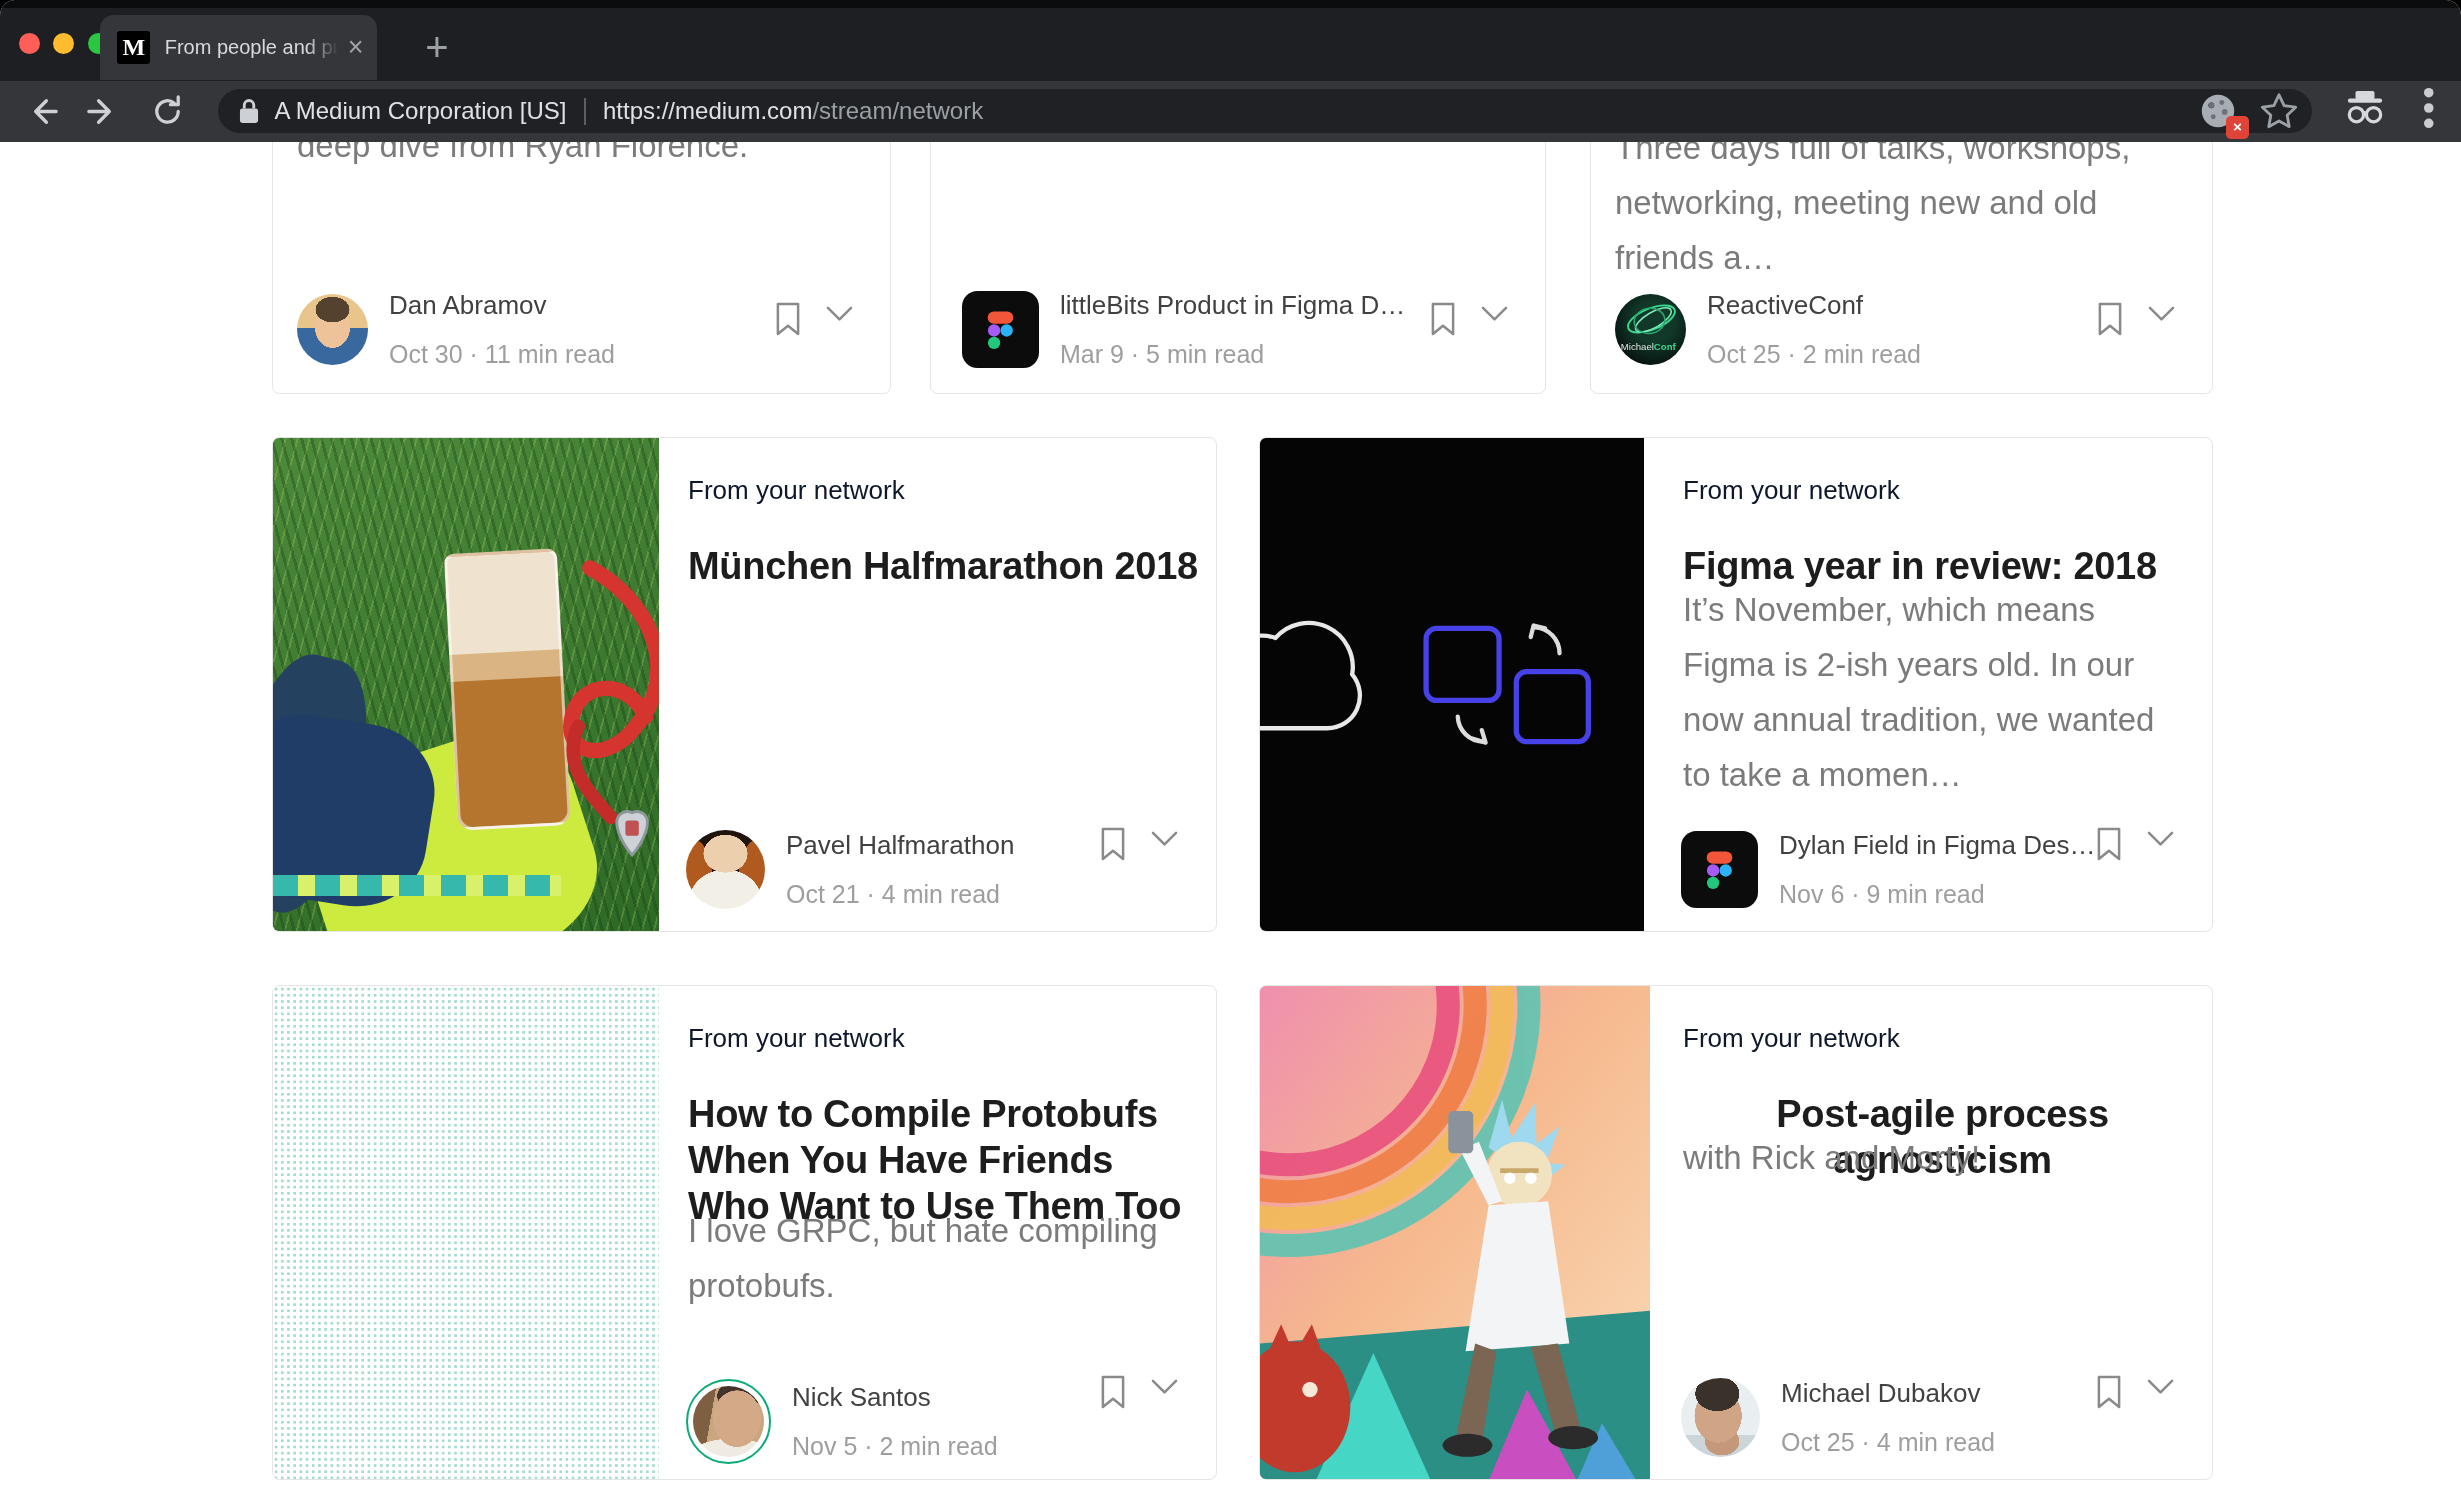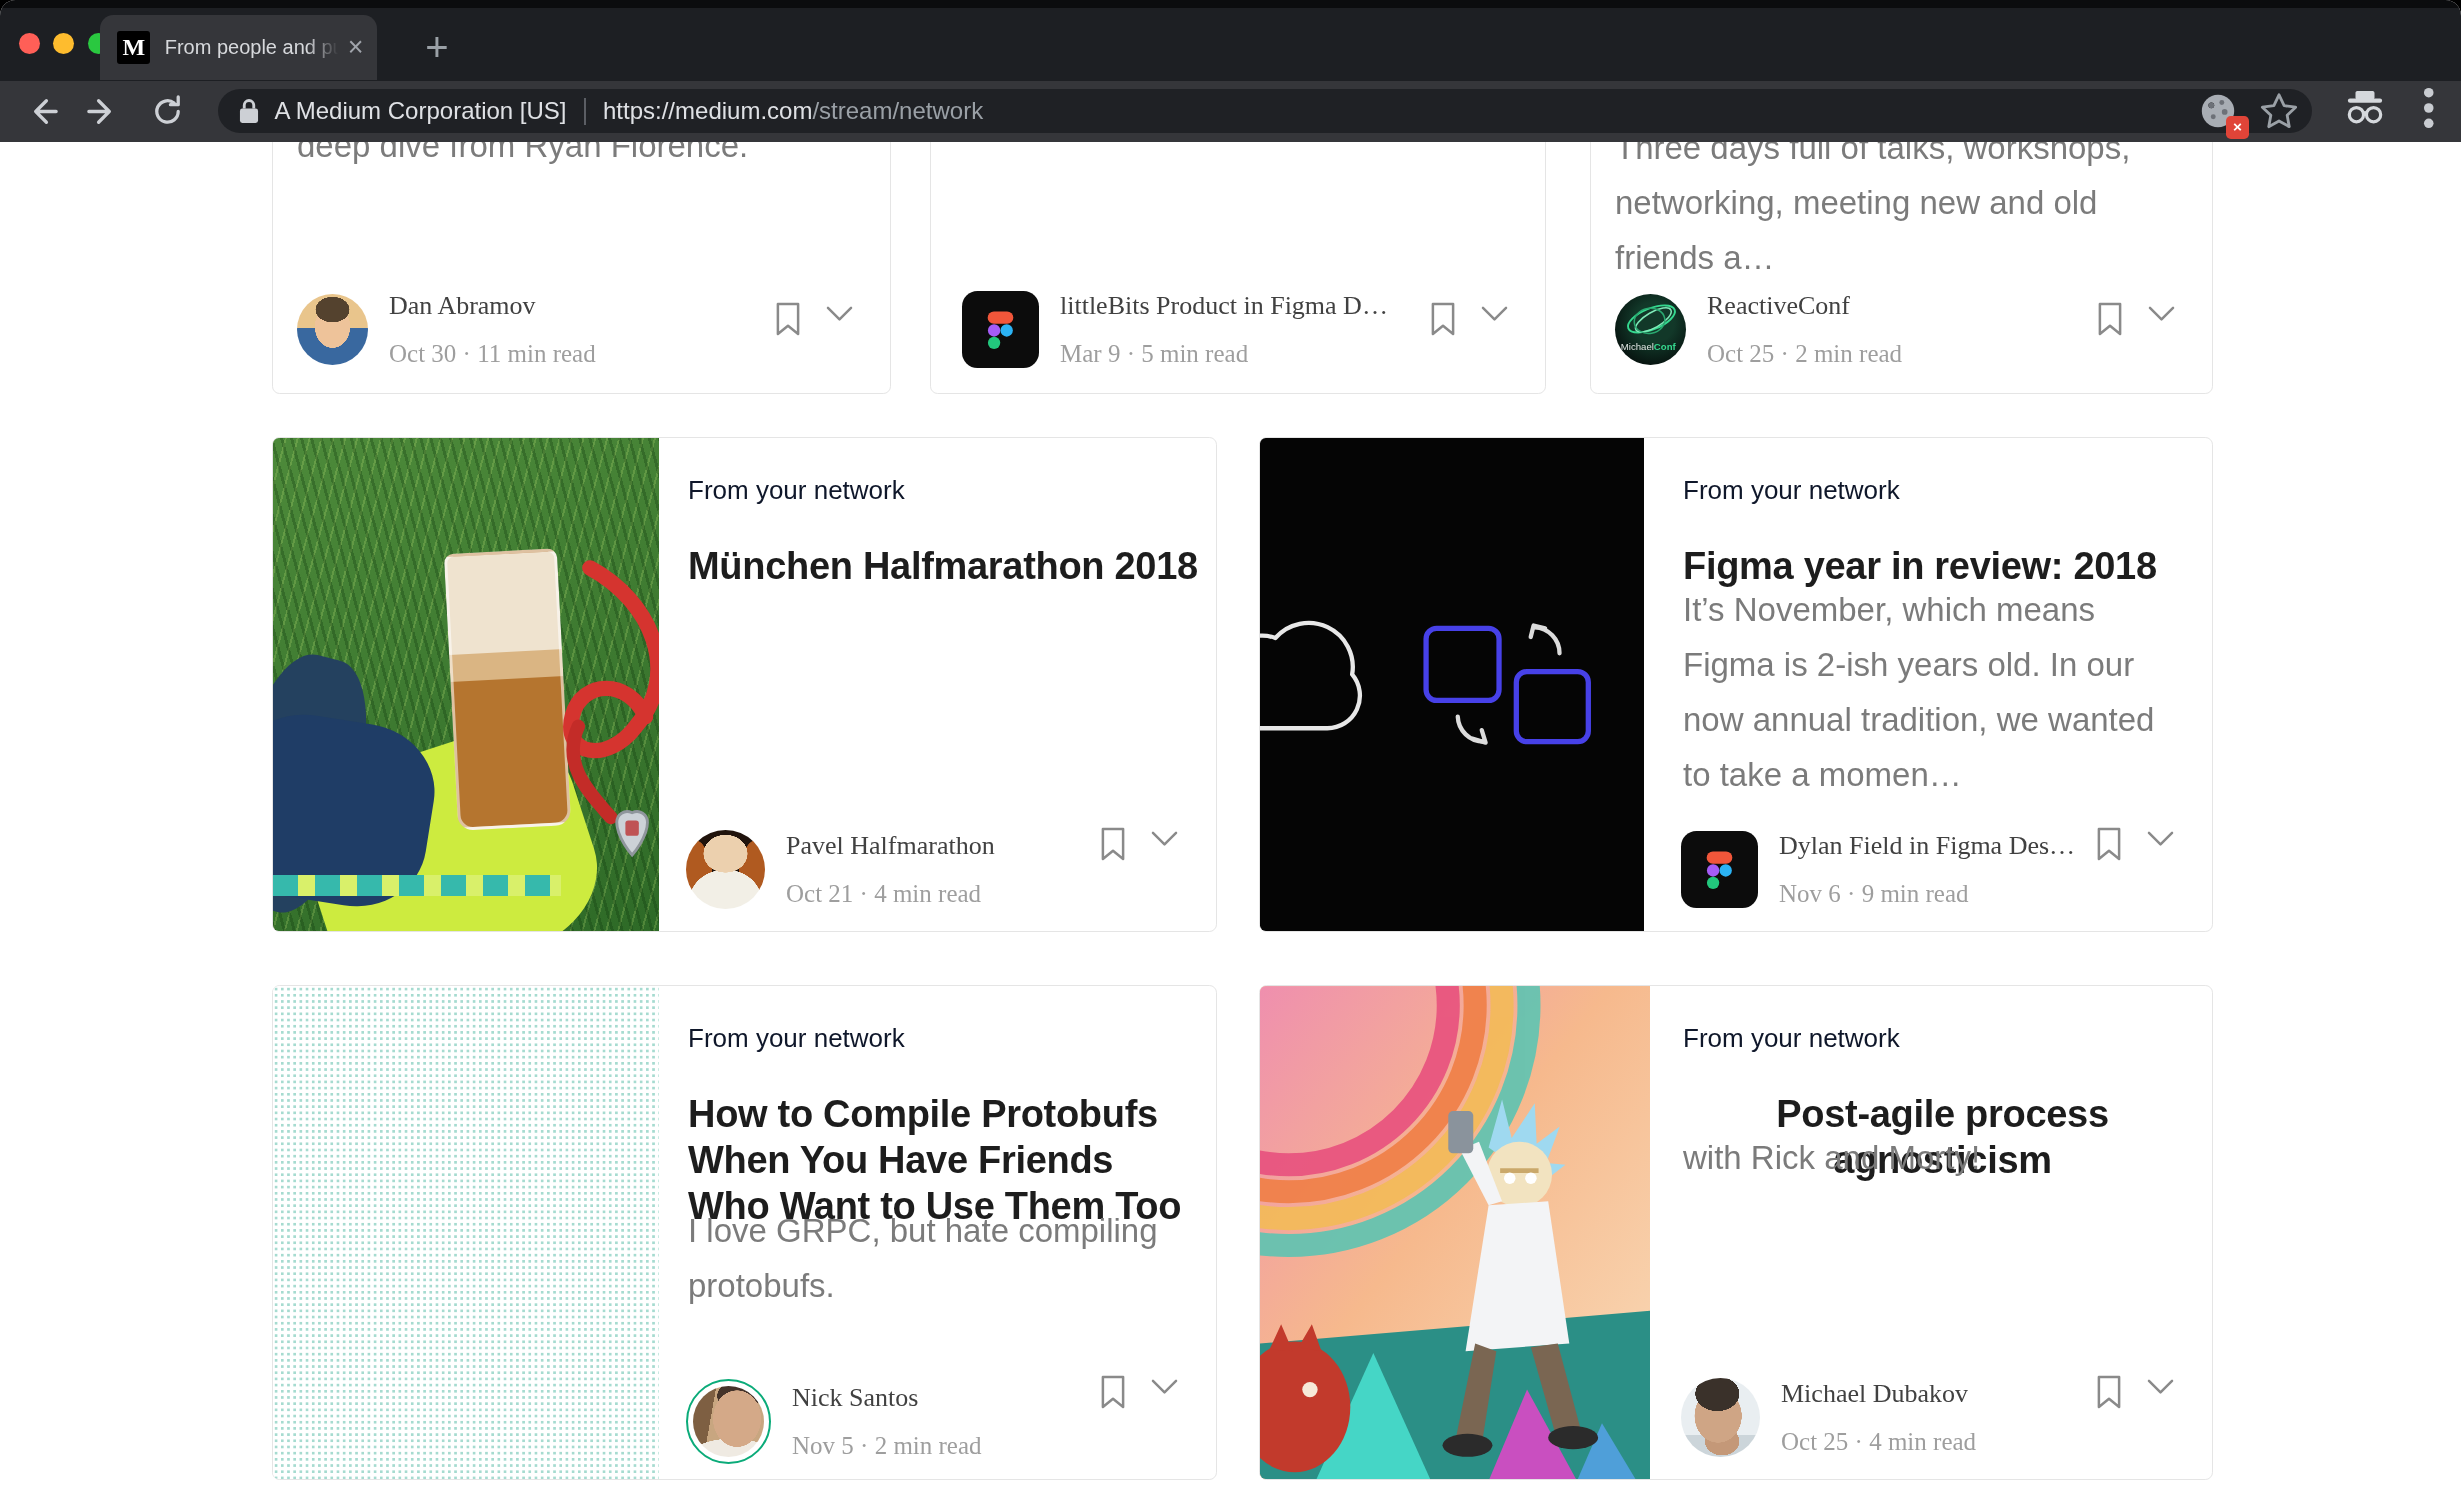--- a/index.html
+++ b/index.html
@@ -35,21 +35,21 @@
   
   .content{position:absolute;top:142px;left:0;width:2461px;height:1353px;background:#fff;overflow:hidden;}
   .card{position:absolute;background:#fff;border:1.9px solid #e5e5e5;border-radius:7.7px;box-sizing:border-box;}
   .kicker{position:absolute;font-size:26px;color:#0f172a;}
   .title{position:absolute;font-size:38px;line-height:46px;font-weight:bold;color:#1d1d1d;letter-spacing:-0.3px;margin-top:24px;}
   .snippet{position:absolute;font-size:33px;line-height:55px;color:#7b7b7b;}
   .author-row{position:absolute;display:flex;align-items:center;gap:21px;height:85px;}
   .avatar{width:71px;height:71px;border-radius:50%;flex:none;position:relative;overflow:hidden;}
   .avatar.sq{width:77px;height:77px;border-radius:15.4px;}
   .ring{width:85px;height:85px;border-radius:50%;border:2.9px solid #0bab79;box-sizing:border-box;display:flex;align-items:center;justify-content:center;flex:none;}
-  .who{display:flex;flex-direction:column;gap:19px;font-family:Liberation Serif, serif;}
+  .who{display:flex;flex-direction:column;gap:19px;}
   .name{font-size:26px;color:#414141;}
   .meta{font-size:25px;color:#9e9e9e;}
   .actions{position:absolute;display:flex;align-items:flex-start;gap:25px;}
   .img{position:absolute;left:0;top:0;bottom:0;overflow:hidden;border-radius:5.8px 0 0 5.8px;}
 
   
   .av-dan{background:
     radial-gradient(ellipse 24% 18% at 50% 22%, #54422e 0 99%, transparent 100%),
     radial-gradient(ellipse 25% 30% at 50% 46%, #eec39a 0 99%, transparent 100%),
     linear-gradient(180deg,#e9c58c 0 48%,#39689f 48%);}

